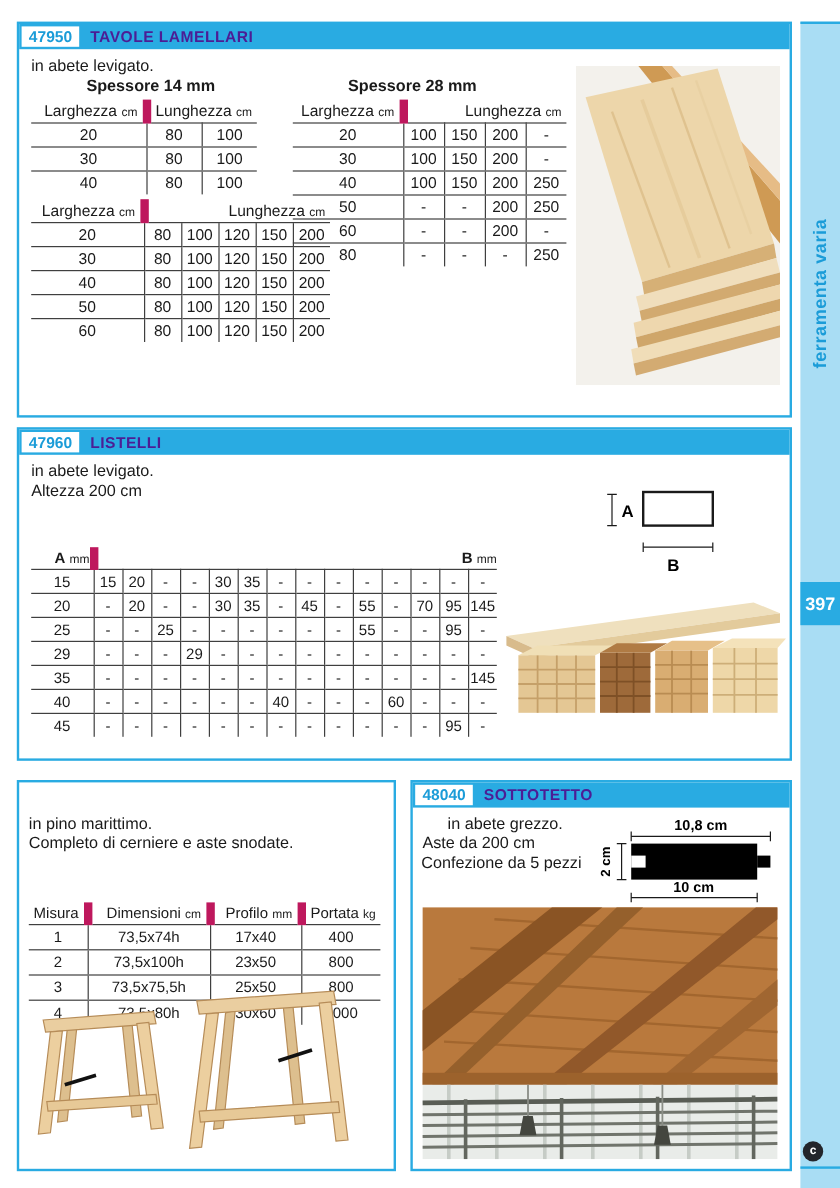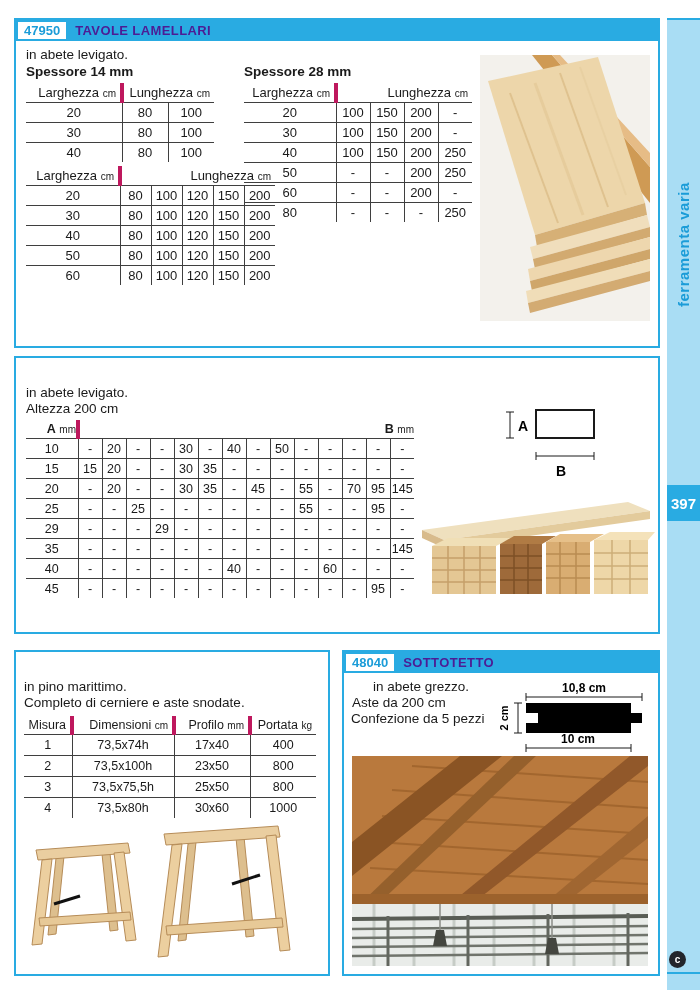--- a/index.html
+++ b/index.html
@@ -7,29 +7,29 @@
         font-family:"Liberation Sans",sans-serif;color:#1a1a1a;}
 
   
   .section{position:absolute;border:2px solid #29abe2;background:#fff;}
   .sec-header{position:absolute;left:0;top:0;right:0;height:21px;background:#29abe2;
               display:flex;align-items:center;}
   .code-box{background:#fff;color:#1b9cd8;font-weight:bold;font-size:13px;
             padding:1px 6px;margin:2px 0 2px 2px;line-height:15px;}
   .sec-title{color:#4c1d95;font-weight:bold;font-size:13px;margin-left:9px;letter-spacing:.4px;}
   .desc{position:absolute;font-size:13.5px;line-height:16px;}
-  .caption{font-weight:bold;font-size:13.5px;}
+  .caption{font-weight:bold;font-size:13.5px;margin-left:46px;}
 
   
-  table.spec{border-collapse:collapse;font-size:13px;table-layout:fixed;}
+  table.spec{border-collapse:collapse;font-size:13px;table-layout:fixed;margin-top:36px;}
   .spec th{font-weight:normal;padding:2px 4px;border-bottom:1px solid #3f3f3f;text-align:right;white-space:nowrap;}
   .spec td{text-align:center;padding:2px 4px;border-bottom:1px solid #3f3f3f;white-space:nowrap;}
   .spec tr:last-child td{border-bottom:none;}
   .spec td + td{border-left:1px solid #3f3f3f;}
-  .spec th + th{border-left:4px solid #be185d;}
+  .spec th + th{border-left:7px solid #be185d;}
   .unit{font-size:10px;}
   .bold{font-weight:bold;}
 
   table.listelli-t{font-size:12.5px;}
   .listelli-t td{padding:2.5px 0;}
   .listelli-t th{padding:2px 0;}
 
   table.cav-t{font-size:12.5px;}
   .cav-t td{padding:3px 2px;}
 
@@ -230,52 +230,39 @@
       <polygon points="50,192 167,160 170,172 53,204" fill="#f0debc"></polygon>
       <polygon points="53,204 170,172 170,182 55,214" fill="#d2aa70"></polygon>
       <polygon points="48,214 170,182 170,194 50,226" fill="#eed7ae"></polygon>
       <polygon points="50,226 170,194 170,204 52,236" fill="#cfa66a"></polygon>
       <polygon points="46,236 170,204 170,216 48,248" fill="#f0ddb8"></polygon>
       <polygon points="48,248 170,216 170,226 50,258" fill="#d3ab72"></polygon>
     </svg>
   </div>
 
   <div class="section" style="left:14px;top:356px;width:642px;height:274px;">
+    <div class="sec-header">
+      <span class="code-box">47960</span>
+      <span class="sec-title">LISTELLI</span>
+    </div>
     <div class="desc" style="left:10px;top:27px;">in abete levigato.</div>
     <div class="desc" style="left:10px;top:43px;">Altezza 200 cm</div>
 
     <table class="spec listelli-t" style="position:absolute;left:10px;top:62px;">
       <colgroup>
           <col style="width:52px;">
           <col span="14" style="width:24px;">
         </colgroup>
       <thead>
           <tr>
         <th><span class="bold">A</span> <span class="unit">mm</span></th>
         <th colspan="14"><span class="bold">B</span> <span class="unit">mm</span></th>
       </tr>
         </thead>
       <tbody>
-          <tr>
-            <td>10</td>
-            <td>-</td>
-            <td>20</td>
-            <td>-</td>
-            <td>-</td>
-            <td>30</td>
-            <td>-</td>
-            <td>40</td>
-            <td>-</td>
-            <td>50</td>
-            <td>-</td>
-            <td>-</td>
-            <td>-</td>
-            <td>-</td>
-            <td>-</td>
-          </tr>
           <tr>
             <td>15</td>
             <td>15</td>
             <td>20</td>
             <td>-</td>
             <td>-</td>
             <td>30</td>
             <td>35</td>
             <td>-</td>
             <td>-</td>

